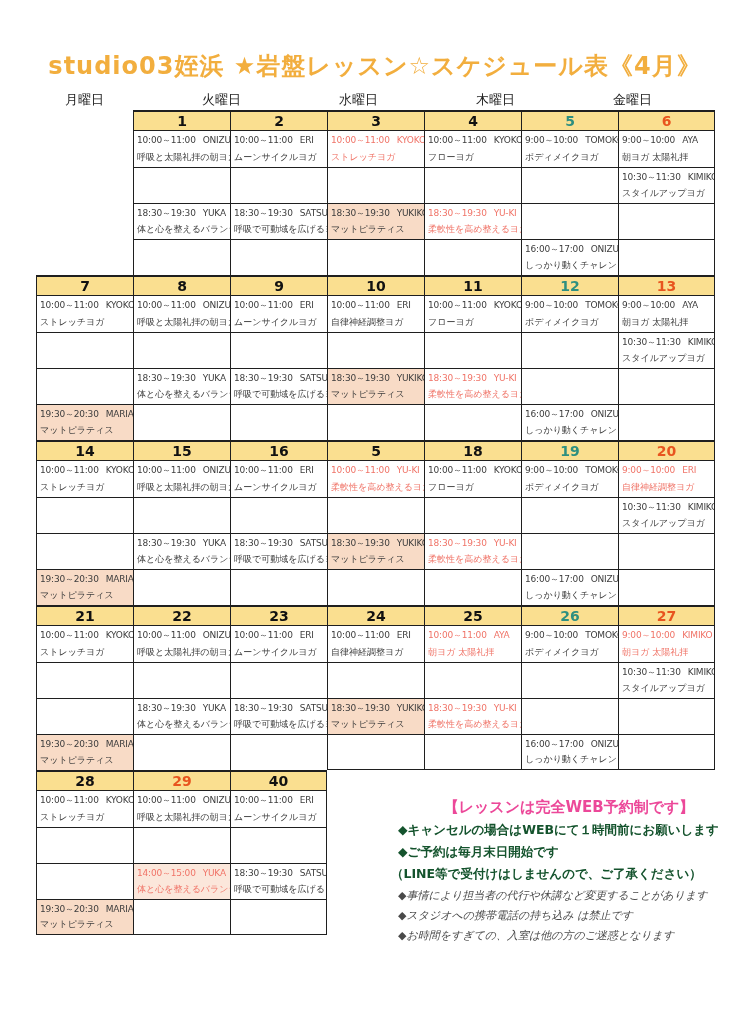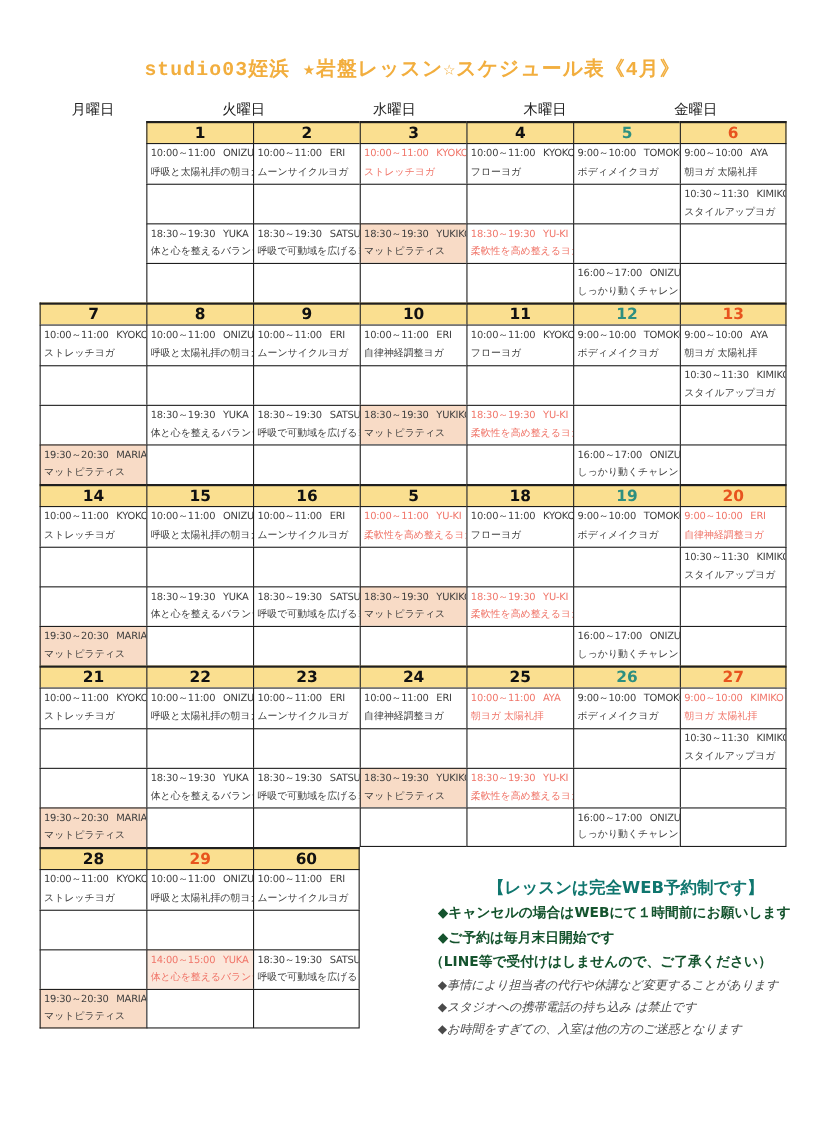--- a/index.html
+++ b/index.html
@@ -4,22 +4,22 @@
 <style>
   * { margin:0; padding:0; box-sizing:border-box; }
   html,body { background:#fff; }
   body { font-family:"DejaVu Sans","Liberation Sans",sans-serif; }
   .page {
     position:relative; width:750px; height:1023px; background:#fff;
     overflow:hidden; color:var(--cell-text,#3d3d3d);
   }
   .title {
     position:absolute; top:50px; left:0; width:100%;
-    text-align:center; font-size:18px; font-weight:bold;
-    color:var(--title,#F2AE3E); letter-spacing:1px; white-space:nowrap;font-family:Liberation Mono, monospace;
+    text-align:center; font-size:24px; font-weight:bold;
+    color:var(--title,#F2AE3E); letter-spacing:1px; white-space:nowrap;
   }
   .day-headers {
     position:absolute; top:91px; left:36px;
     display:grid; grid-template-columns:repeat(7,97px);
     font-size:13px; color:#222;gap:40px;
   }
   .day-header { text-align:center; }
   .day-header.sat { color:var(--sat-header,#4C86C8); }
   .day-header.sun { color:var(--sun-header,#FA4B42); }
   .calendar { position:absolute; top:110px; left:36px; }
@@ -44,21 +44,21 @@
     display:flex; flex-direction:column; justify-content:space-between;
     padding:4px 3px 5px 3px; overflow:hidden; white-space:nowrap;
     font-size:9px; line-height:10px; background:#fff;
   }
   .slot .l1 { display:flex; gap:7px; letter-spacing:-0.2px; }
   .slot.red { color:var(--red-text,#F07468); }
   .slot.pink { background:var(--pink-bg,#F8DBC6); }
   .slot.pinkred { background:var(--lightpink-bg,#FBE7DB); color:var(--red-text,#F07468); }
   .notes { position:absolute; left:398px; top:798px; width:342px; }
   .notes-heading {
-    text-align:center; font-size:15px; font-weight:bold; color:#0f766e;
+    text-align:center; font-size:15px; font-weight:bold; color:#ec4899;
     margin-bottom:5px; white-space:nowrap;
   }
   .note-line { white-space:nowrap; }
   .note-line.b { font-size:12.5px; font-weight:bold; color:#14532d; margin-top:5px; }
   .note-line.b.indent { margin-left:-7px; }
   .note-line.s { font-size:11px; color:var(--note-small,#4a4a4a); margin-top:5px;font-style:italic; }
 </style>
 </head>
 <body>
 
@@ -576,21 +576,21 @@
         </div>
         <div class="cell slot"></div>
         <div class="cell slot pinkred">
           <div class="l1">
             <span>14:00～15:00</span>
             <span>YUKA</span>
           </div>
           <div class="l2">体と心を整えるバランシングヨガ</div>
         </div>
         <div class="cell slot edge-b"></div>
-        <div class="cell date normal edge-r">60</div>
+        <div class="cell date normal edge-r">40</div>
         <div class="cell slot edge-r normal">
           <div class="l1">
             <span>10:00～11:00</span>
             <span>ERI</span>
           </div>
           <div class="l2">ムーンサイクルヨガ</div>
         </div>
         <div class="cell slot edge-r"></div>
         <div class="cell slot edge-r normal">
           <div class="l1">

